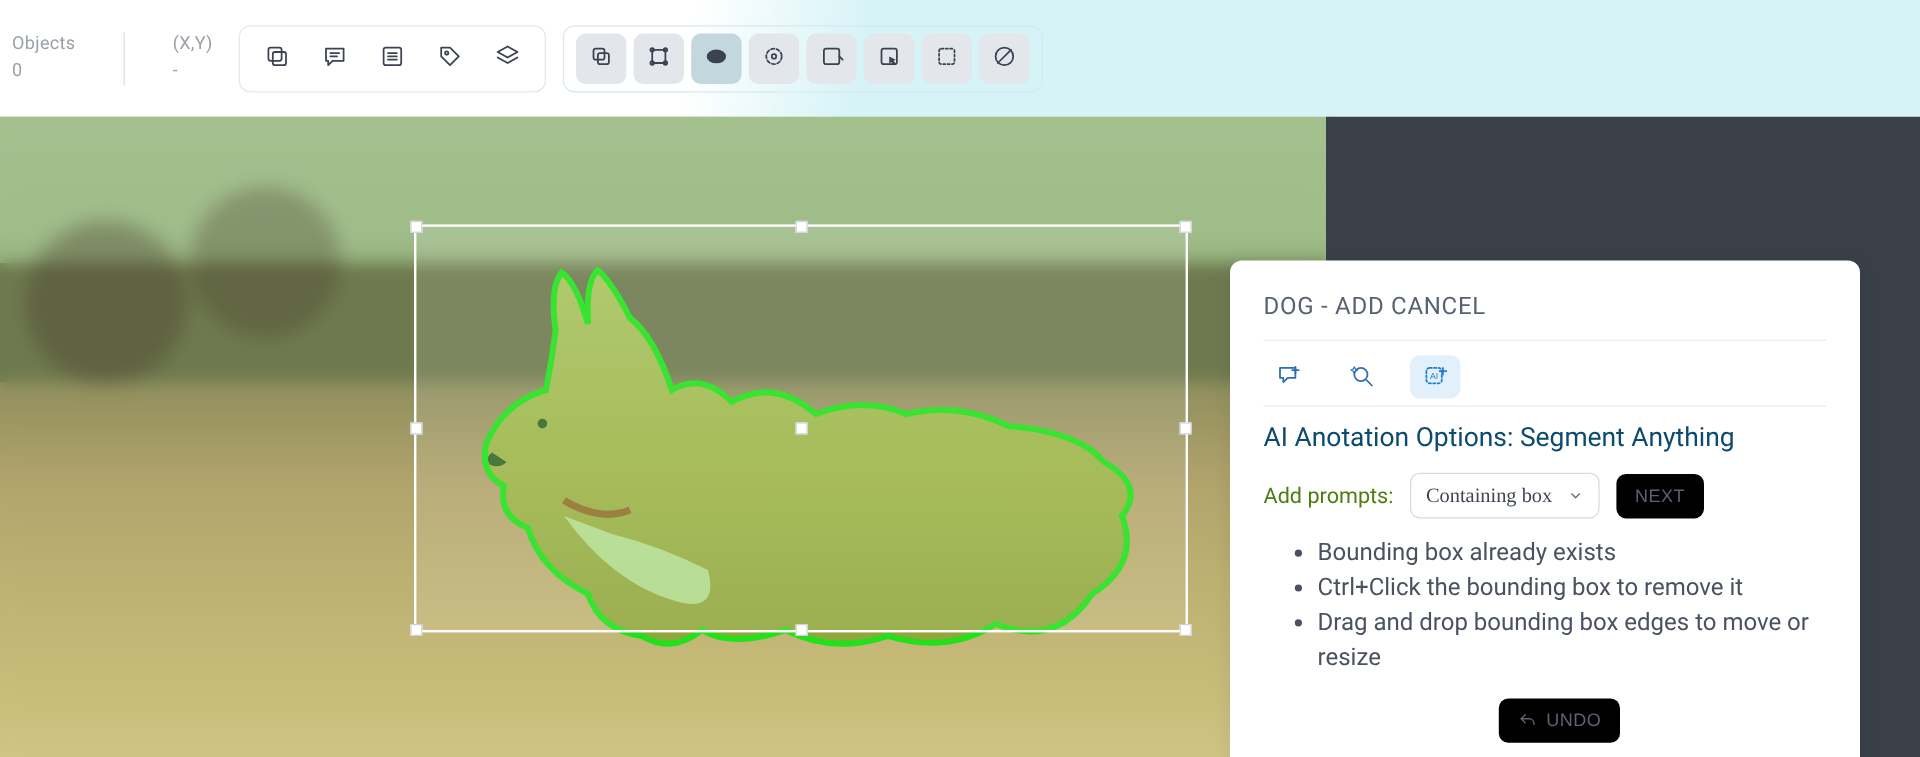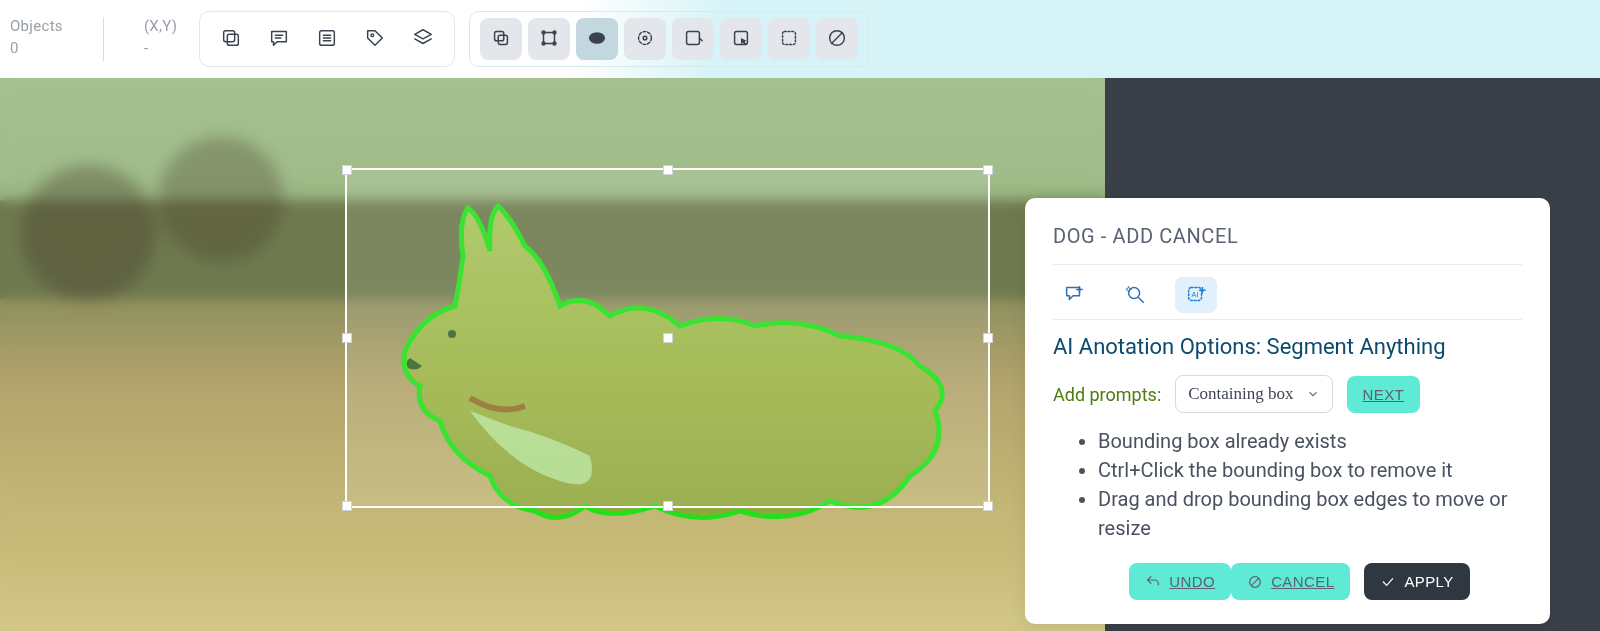--- a/index.html
+++ b/index.html
@@ -3,21 +3,21 @@
 <meta charset="utf-8">
 <style>
   * { box-sizing: border-box; margin: 0; padding: 0; }
   body {
     font-family: -apple-system, BlinkMacSystemFont, "Segoe UI", Roboto, sans-serif;
     width: 1600px; height: 631px; overflow: hidden;
     background: #fff;
   }
   
   .topbar {
-    height: 78px;
+    height: 97px;
     background: linear-gradient(100deg, #ffffff 0%, #ffffff 36%, #d6f3f7 45%, #d6f3f7 100%);
     display: flex; align-items: center; padding-left: 10px; gap: 14px;
     position: relative;
   }
   .stats { display: flex; gap: 40px; color: #9aa0a8; font-size: 15px; padding-right: 8px;}
   .stats .col { display:flex; flex-direction:column; gap:4px; }
   .stats .label { font-weight:400; letter-spacing:.3px; }
   .stats .val { font-weight:400; }
   .vdiv { width:1px; height:44px; background:#d9dde3; }
   .tool-group {
@@ -102,21 +102,21 @@
   .prompt-row .lbl{font-size:18px;color:#4d7c0f;}
   .select{
     display:flex;align-items:center;gap:12px;border:1px solid #d5d9e0;border-radius:8px;
     padding:8px 12px;font-size:17px;color:#3f4652;background:#fff;cursor:pointer;font-family:Liberation Serif, serif;
   }
   .select .chev{width:14px;height:14px;}
   .btn{
     border:none;border-radius:8px;padding:10px 16px;font-size:15px;cursor:pointer;
     display:inline-flex;align-items:center;gap:8px;letter-spacing:.4px;
   }
-  .btn-grey{ background:#5eead4;color:#5c6370;text-decoration:underline;}
+  .btn-grey{ background:#000000;color:#5c6370;}
   .btn-dark{ background:#2f3740;color:#fff;}
   .hints{margin:8px 0 14px 45px;color:#4a5260;font-size:20px;line-height:1.45;}
   .hints li{margin:0;}
   .panel-actions{display:flex;justify-content:center;margin-top:20px;margin-left:24px;}
   .panel-actions .right{display:flex;gap:14px;}
   .icon-sm{width:16px;height:16px;stroke:currentColor;fill:none;stroke-width:1.8;stroke-linecap:round;stroke-linejoin:round;}
 </style>
 </head>
 <body>
 
@@ -356,30 +356,15 @@
     </ul>
 
     <div class="panel-actions">
       <button class="btn btn-grey">
         <svg class="icon-sm" viewBox="0 0 24 24">
             <polyline points="9 14 4 9 9 4"></polyline>
             <path d="M4 9h10a6 6 0 0 1 6 6v1"></path>
           </svg>
         <span>UNDO</span>
       </button>
-      <div class="right">
-        <button class="btn btn-grey">
-          <svg class="icon-sm" viewBox="0 0 24 24">
-              <circle cx="12" cy="12" r="8"></circle>
-              <line x1="7" y1="17" x2="17" y2="7"></line>
-            </svg>
-          <span>CANCEL</span>
-        </button>
-        <button class="btn btn-dark">
-          <svg class="icon-sm" viewBox="0 0 24 24">
-              <polyline points="5 12 10 17 19 7"></polyline>
-            </svg>
-          <span>APPLY</span>
-        </button>
-      </div>
     </div>
   </div>
 </div>
 
 </body></html>

